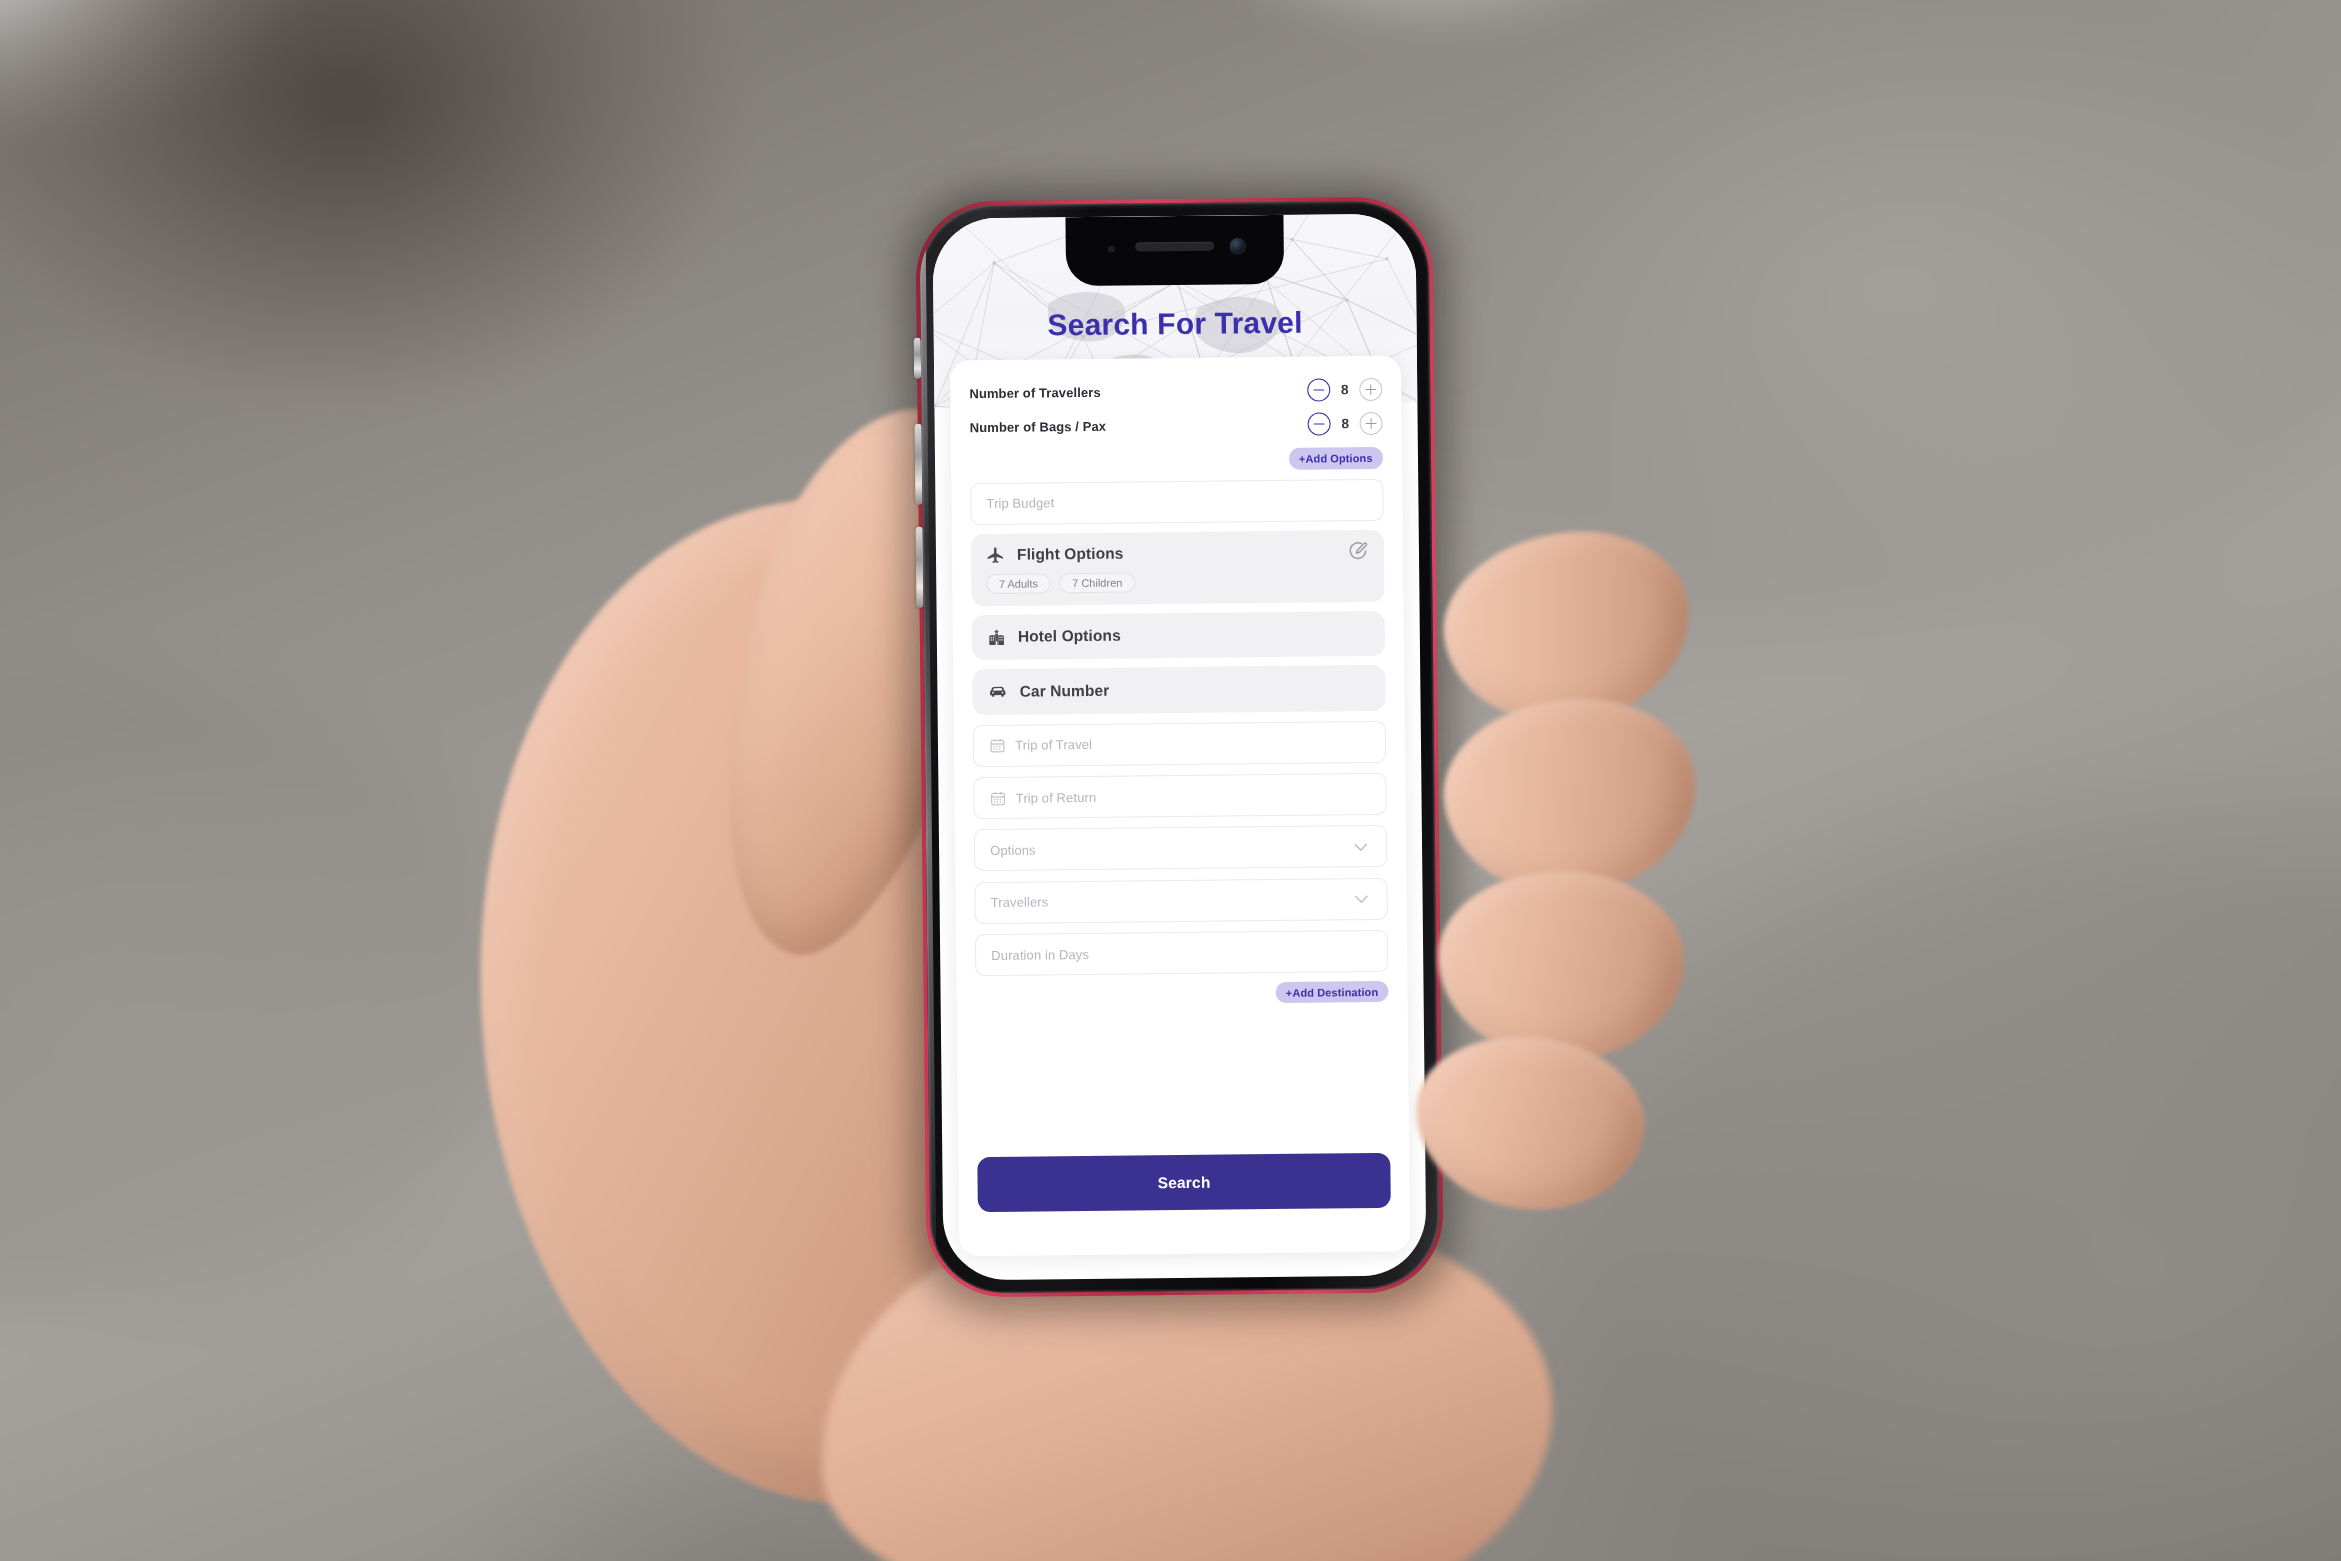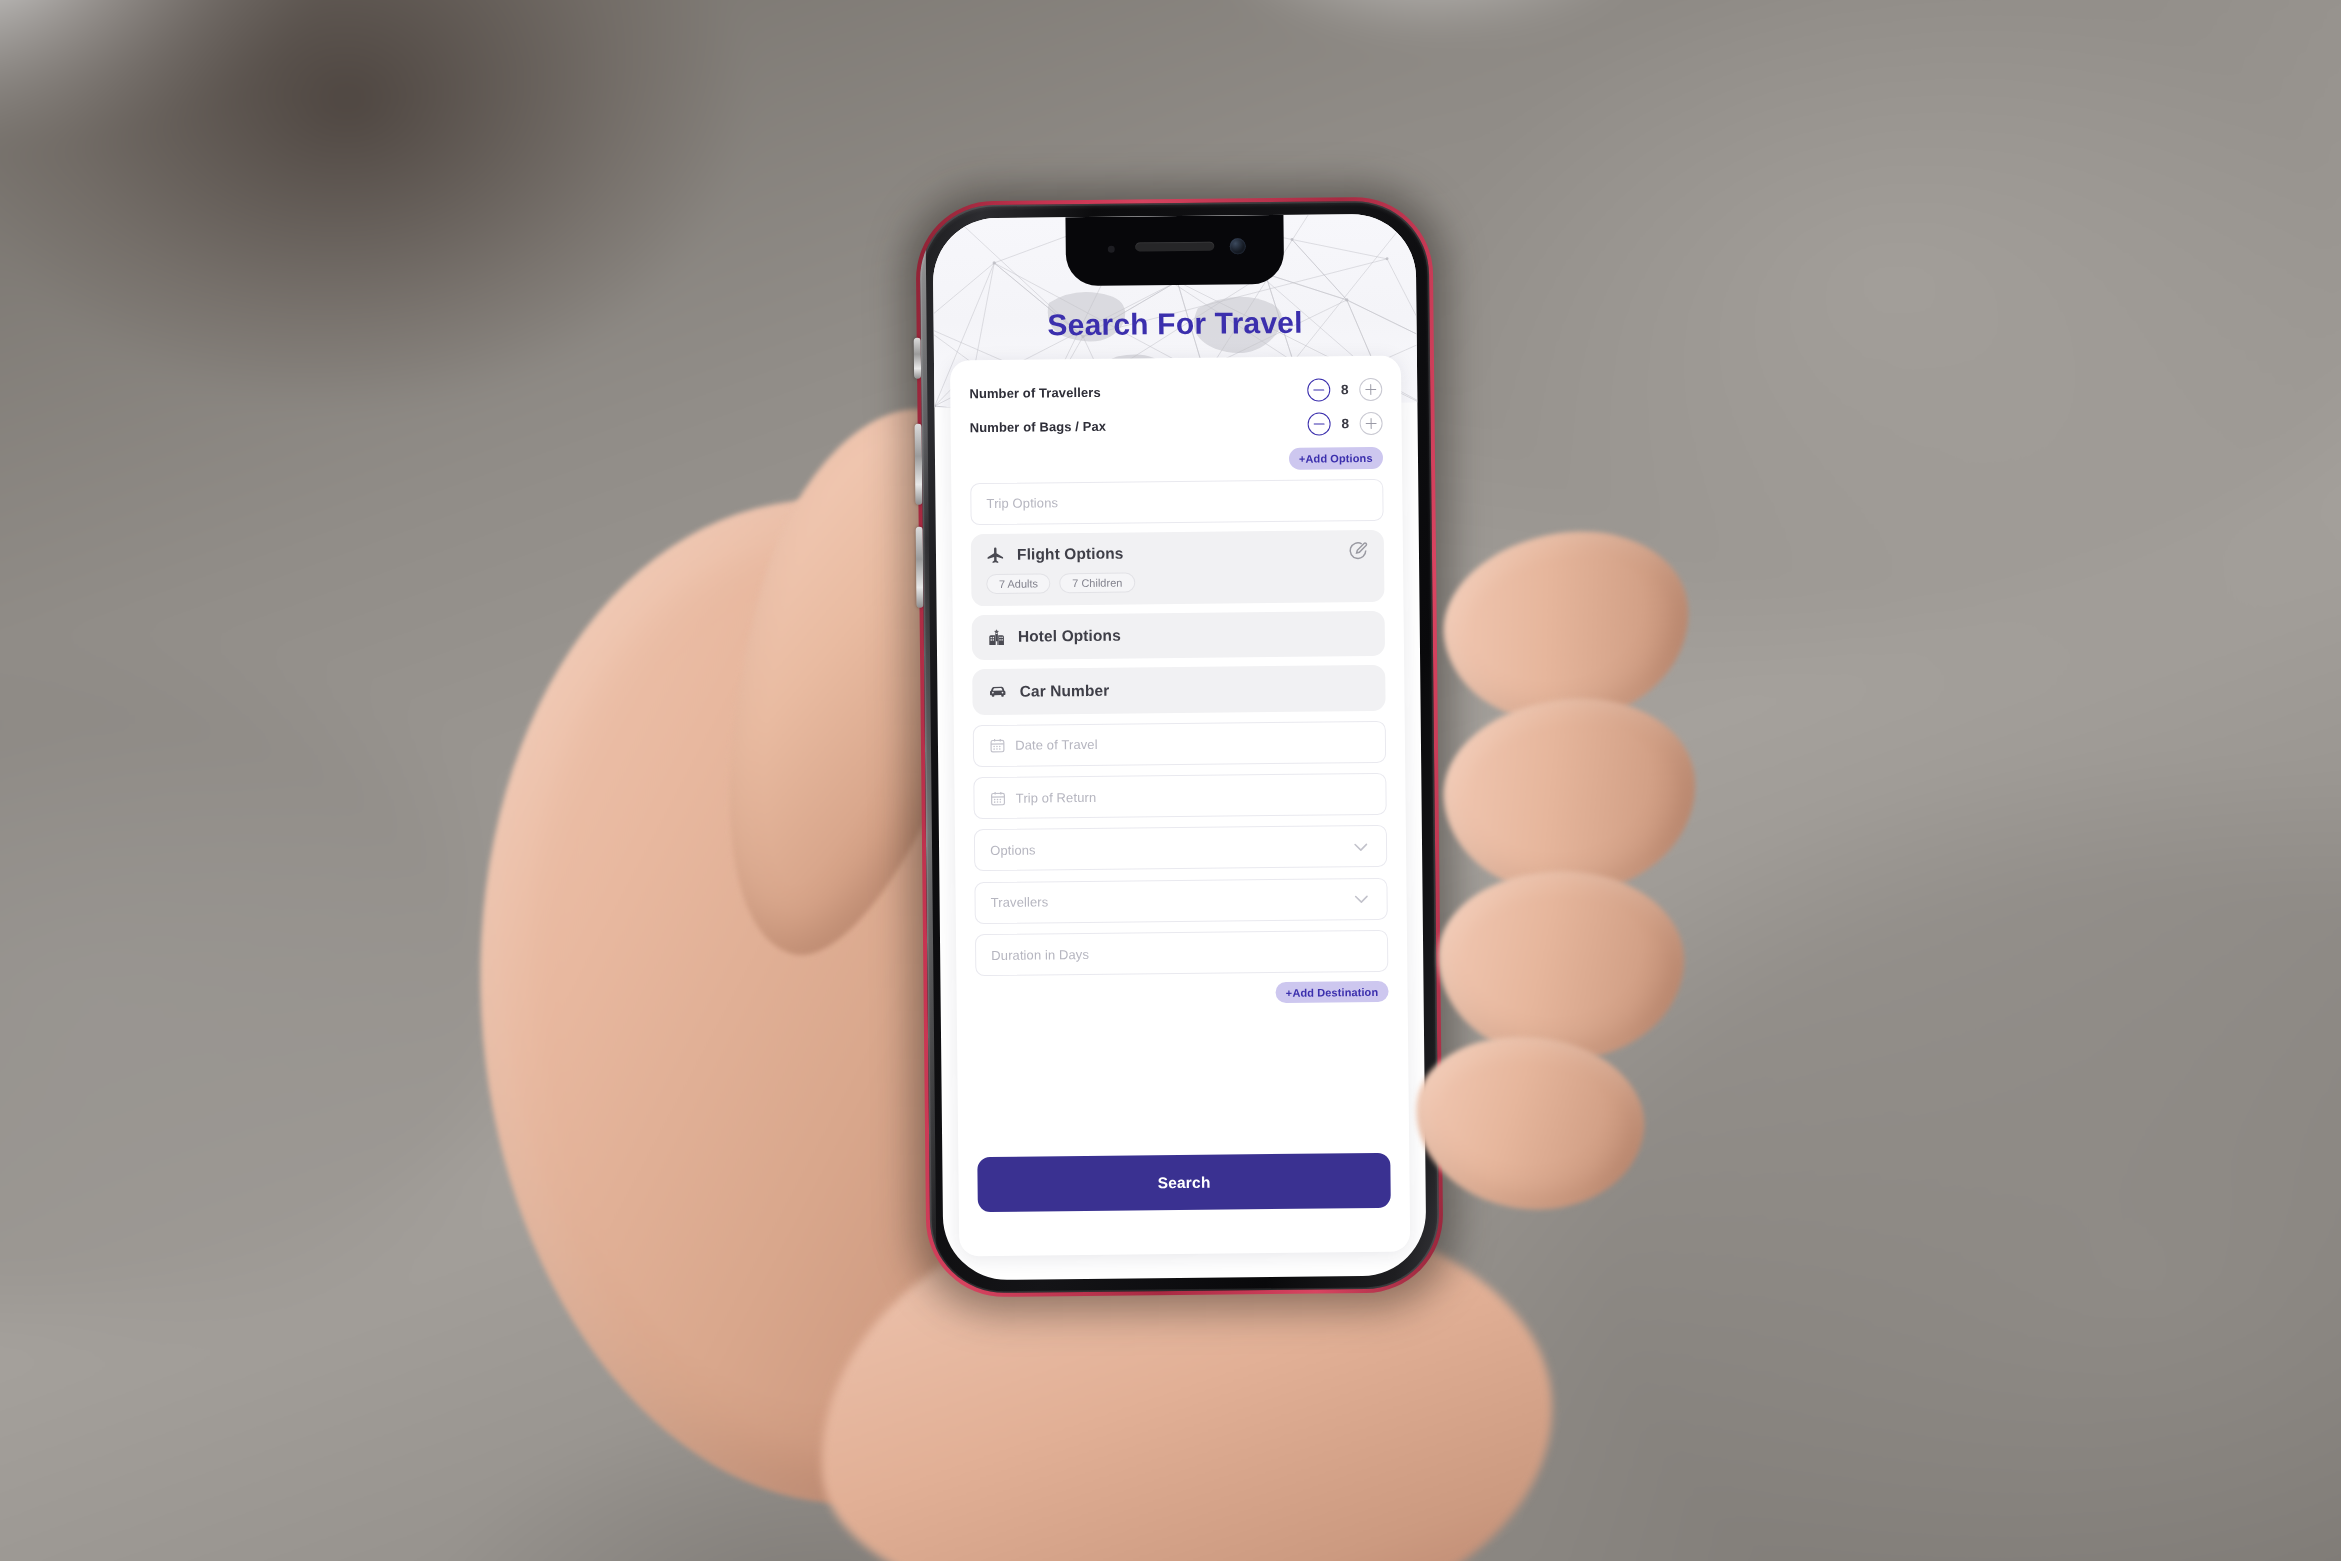--- a/index.html
+++ b/index.html
@@ -404,21 +404,21 @@
                   <span class="plus-v"></span>
               </div>
             </div>
           </div>
 
           <div class="pill-row">
             <span class="pill-lav">+Add Options</span>
           </div>
 
           <div class="tbox">
-            <span class="ph">Trip Options</span>
+            <span class="ph">Trip Budget</span>
           </div>
 
           <div class="optcard tall">
             <div class="opt-head">
               <span class="icon">
                 <svg width="19.5" height="19.5" viewBox="0 0 24 24" fill="#4a4a52">
                   <path d="M21 16v-2l-8-5V3.5a1.5 1.5 0 0 0-3 0V9l-8 5v2l8-2.5V18l-2 1.5V21l3.5-1 3.5 1v-1.5L13 18v-4.5z"></path>
                 </svg>
               </span>
               <span class="opt-title">Flight Options</span>
@@ -482,21 +482,21 @@
                 <g stroke-width="2.2" stroke-linecap="round">
                   <line x1="7.2" y1="13.6" x2="7.3" y2="13.6"></line>
                   <line x1="11.2" y1="13.6" x2="11.3" y2="13.6"></line>
                   <line x1="15.2" y1="13.6" x2="15.3" y2="13.6"></line>
                   <line x1="7.2" y1="17.2" x2="7.3" y2="17.2"></line>
                   <line x1="11.2" y1="17.2" x2="11.3" y2="17.2"></line>
                   <line x1="15.2" y1="17.2" x2="15.3" y2="17.2"></line>
                 </g>
               </svg>
             </span>
-            <span class="ph">Date of Travel</span>
+            <span class="ph">Trip of Travel</span>
           </div>
 
           <div class="tbox">
             <span class="icon">
               <svg width="17" height="17" viewBox="0 0 24 24" fill="none" stroke="#c2c2cb" stroke-width="1.7">
                 <rect x="3" y="5" width="18" height="16" rx="2.4"></rect>
                 <line x1="3" y1="10" x2="21" y2="10"></line>
                 <line x1="8" y1="3" x2="8" y2="6.5"></line>
                 <line x1="16" y1="3" x2="16" y2="6.5"></line>
                 <g stroke-width="2.2" stroke-linecap="round">

